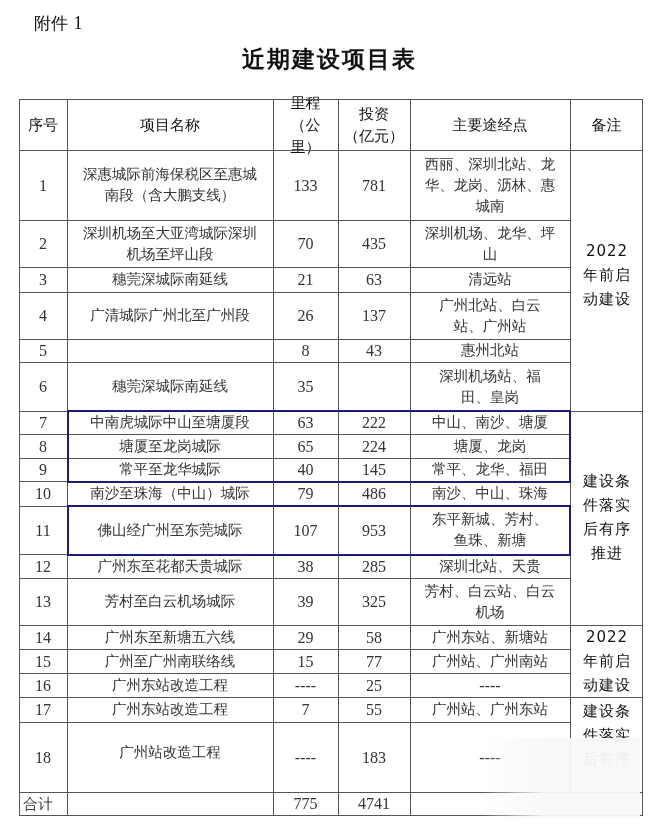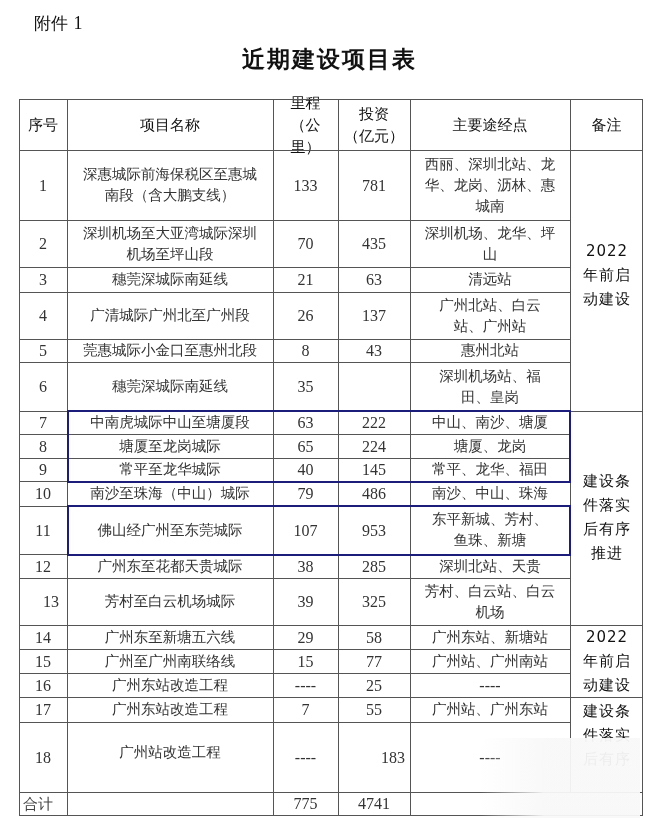--- a/index.html
+++ b/index.html
@@ -63,21 +63,20 @@
   <div class="cell num" style="left:319px;top:168px;width:72px;height:25px">63</div>
   <div class="cell" style="left:391px;top:168px;width:160px;height:25px">清远站</div>
 
   <div class="cell num" style="left:0;top:193px;width:48px;height:47px">4</div>
   <div class="cell" style="left:48px;top:193px;width:206px;height:47px">广清城际广州北至广州段</div>
   <div class="cell num" style="left:254px;top:193px;width:65px;height:47px">26</div>
   <div class="cell num" style="left:319px;top:193px;width:72px;height:47px">137</div>
   <div class="cell" style="left:415px;top:193px;width:112px;height:47px">广州北站、白云站、广州站</div>
 
   <div class="cell num" style="left:0;top:240px;width:48px;height:23px">5</div>
-  <div class="cell" style="left:48px;top:240px;width:206px;height:23px">莞惠城际小金口至惠州北段</div>
   <div class="cell num" style="left:254px;top:240px;width:65px;height:23px">8</div>
   <div class="cell num" style="left:319px;top:240px;width:72px;height:23px">43</div>
   <div class="cell" style="left:391px;top:240px;width:160px;height:23px">惠州北站</div>
 
   <div class="cell num" style="left:0;top:263px;width:48px;height:49px">6</div>
   <div class="cell" style="left:48px;top:263px;width:206px;height:49px">穗莞深城际南延线</div>
   <div class="cell num" style="left:254px;top:263px;width:65px;height:49px">35</div>
   <div class="cell" style="left:415px;top:263px;width:112px;height:49px">深圳机场站、福田、皇岗</div>
 
   <div class="cell hdr note" style="left:555px;top:140px;width:66px;height:72px;line-height:24px">2022年前启动建设</div>
@@ -111,21 +110,21 @@
   <div class="cell num" style="left:254px;top:407px;width:65px;height:48px">107</div>
   <div class="cell num" style="left:319px;top:407px;width:72px;height:48px">953</div>
   <div class="cell" style="left:405px;top:407px;width:132px;height:48px">东平新城、芳村、鱼珠、新塘</div>
 
   <div class="cell num" style="left:0;top:455px;width:48px;height:24px">12</div>
   <div class="cell" style="left:48px;top:455px;width:206px;height:24px">广州东至花都天贵城际</div>
   <div class="cell num" style="left:254px;top:455px;width:65px;height:24px">38</div>
   <div class="cell num" style="left:319px;top:455px;width:72px;height:24px">285</div>
   <div class="cell" style="left:391px;top:455px;width:160px;height:24px">深圳北站、天贵</div>
 
-  <div class="cell num" style="left:8px;top:479px;width:48px;height:47px">13</div>
+  <div class="cell num" style="left:0;top:479px;width:48px;height:47px">13</div>
   <div class="cell" style="left:48px;top:479px;width:206px;height:47px">芳村至白云机场城际</div>
   <div class="cell num" style="left:254px;top:479px;width:65px;height:47px">39</div>
   <div class="cell num" style="left:319px;top:479px;width:72px;height:47px">325</div>
   <div class="cell" style="left:399px;top:479px;width:144px;height:47px">芳村、白云站、白云机场</div>
 
   <div class="cell hdr note" style="left:555px;top:370px;width:66px;height:96px;line-height:24px">建设条件落实后有序推进</div>
 
   <div class="cell num" style="left:0;top:526px;width:48px;height:24px">14</div>
   <div class="cell" style="left:48px;top:526px;width:206px;height:24px">广州东至新塘五六线</div>
   <div class="cell num" style="left:254px;top:526px;width:65px;height:24px">29</div>
@@ -148,21 +147,21 @@
 
   <div class="cell num" style="left:0;top:598px;width:48px;height:25px">17</div>
   <div class="cell" style="left:48px;top:598px;width:206px;height:25px">广州东站改造工程</div>
   <div class="cell num" style="left:254px;top:598px;width:65px;height:25px">7</div>
   <div class="cell num" style="left:319px;top:598px;width:72px;height:25px">55</div>
   <div class="cell" style="left:391px;top:598px;width:160px;height:25px">广州站、广州东站</div>
 
   <div class="cell num" style="left:0;top:623px;width:48px;height:70px">18</div>
   <div class="cell" style="left:48px;top:623px;width:206px;height:60px">广州站改造工程</div>
   <div class="cell num" style="left:254px;top:623px;width:65px;height:70px">----</div>
-  <div class="cell num" style="left:338px;top:623px;width:72px;height:70px">183</div>
+  <div class="cell num" style="left:319px;top:623px;width:72px;height:70px">183</div>
   <div class="cell num" style="left:391px;top:623px;width:160px;height:70px">----</div>
 
   <div class="cell hdr note" style="left:555px;top:600px;width:66px;height:72px;line-height:24px">建设条件落实后有序</div>
 
   <div class="cell hdr" style="left:0;top:693px;width:48px;height:23px;justify-content:flex-start;color:#444">合计</div>
   <div class="cell num" style="left:254px;top:693px;width:65px;height:23px">775</div>
   <div class="cell num" style="left:319px;top:693px;width:72px;height:23px">4741</div>
 
   <div class="hl" style="left:0;top:0;width:624px"></div>
   <div class="hl" style="left:0;top:51px;width:624px"></div>

